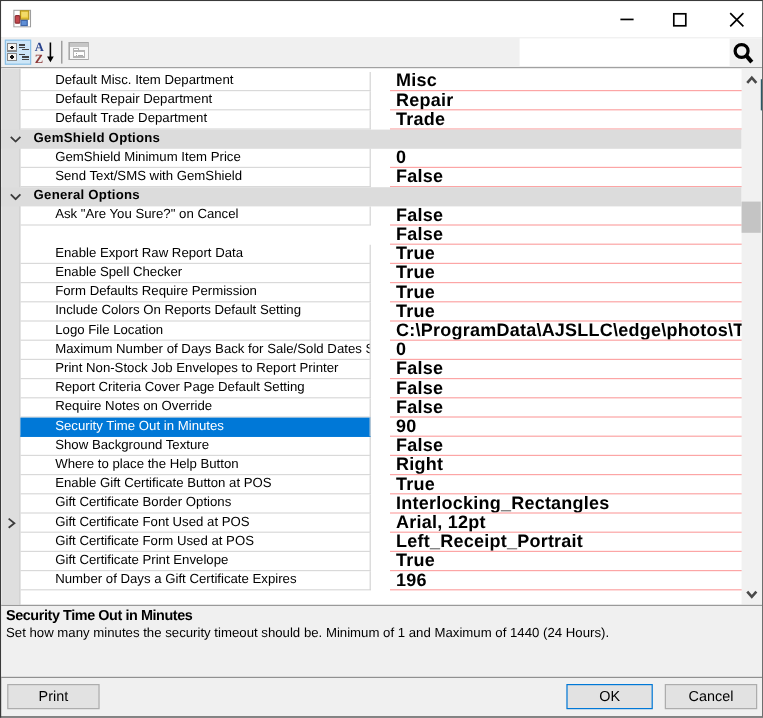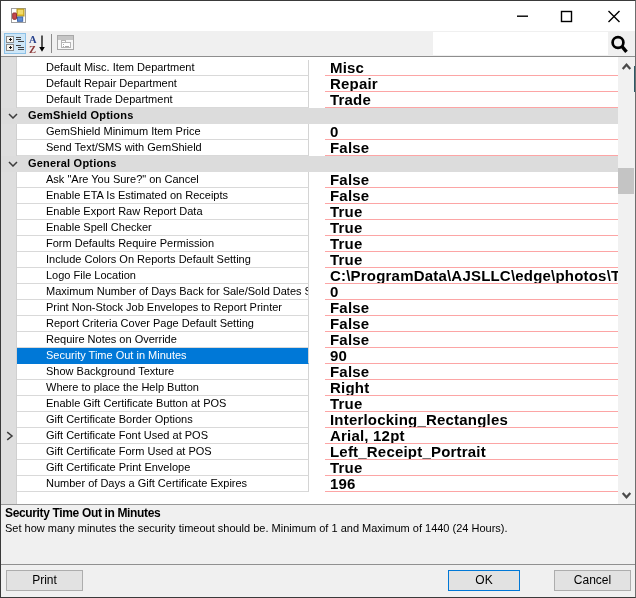--- a/index.html
+++ b/index.html
@@ -150,21 +150,20 @@
           <div class="v">False</div>
         </div>
       <div class="cat"><svg width="10" height="6" viewBox="0 0 10 6">
             <path d="M1 1 L5 5 L9 1" stroke="#3c3c3c" stroke-width="1.5" fill="none"></path>
           </svg>General Options</div>
       <div class="row">
           <div class="n">Ask "Are You Sure?" on Cancel</div>
           <div class="v">False</div>
         </div>
       <div class="row">
-          <div class="n">Enable ETA Is Estimated on Receipts</div>
           <div class="v">False</div>
         </div>
       <div class="row">
           <div class="n">Enable Export Raw Report Data</div>
           <div class="v">True</div>
         </div>
       <div class="row">
           <div class="n">Enable Spell Checker</div>
           <div class="v">True</div>
         </div>
@@ -248,15 +247,15 @@
   </div>
 
   <div class="help">
     <div class="h1">Security Time Out in Minutes</div>
     <div class="h2">Set how many minutes the security timeout should be. Minimum of 1 and Maximum of 1440 (24 Hours).</div>
   </div>
   <div class="hline"></div>
   <div class="artifact"></div>
 
   <div class="btn" style="left:5px; width:77px;">Print</div>
-  <div class="btn def" style="left:447px; width:72px;">OK</div>
+  <div class="btn def" style="left:471px; width:72px;">OK</div>
   <div class="btn" style="left:553px; width:77px;">Cancel</div>
 </div>
 
 </body></html>

